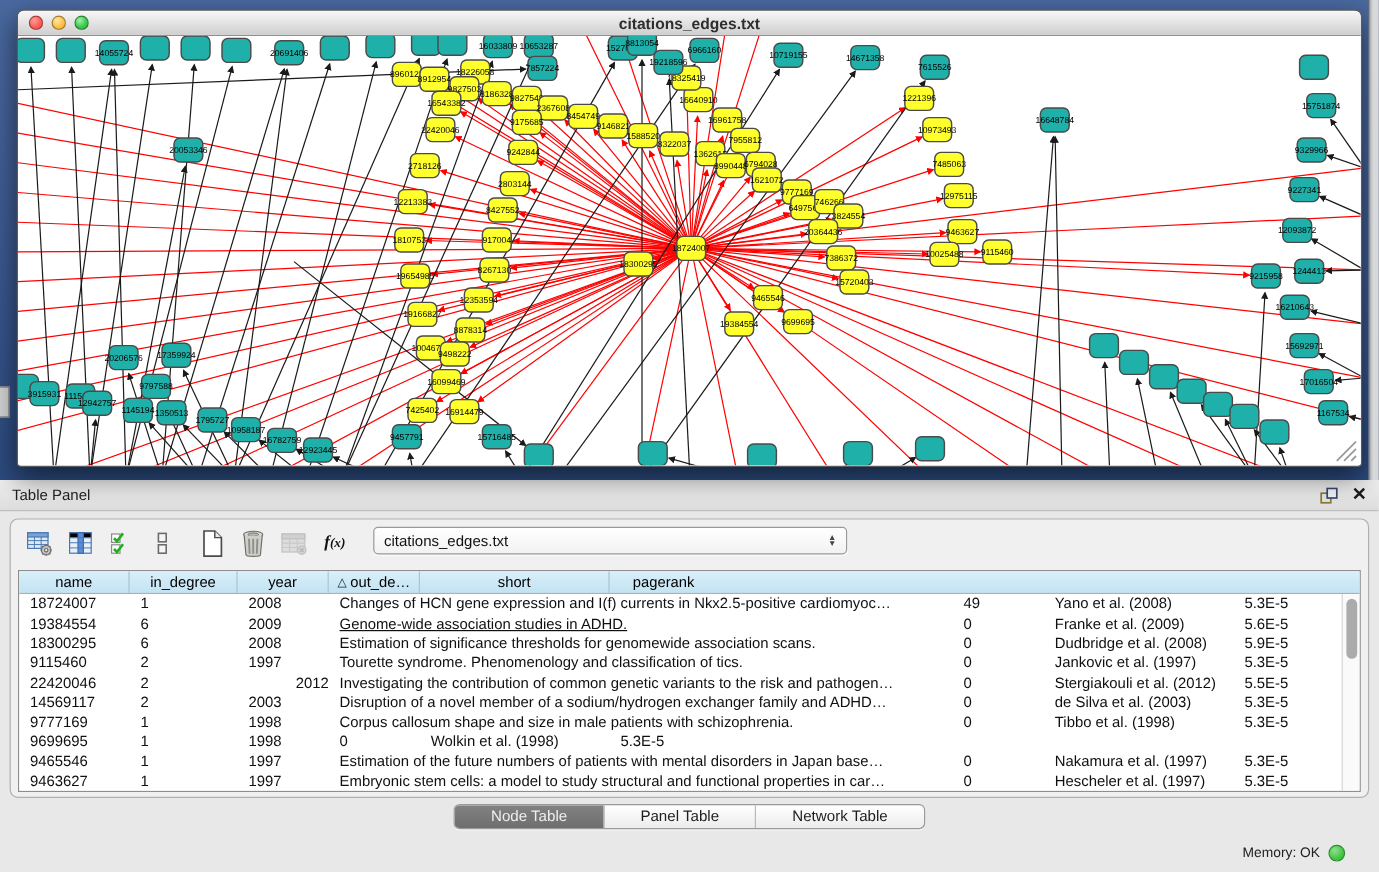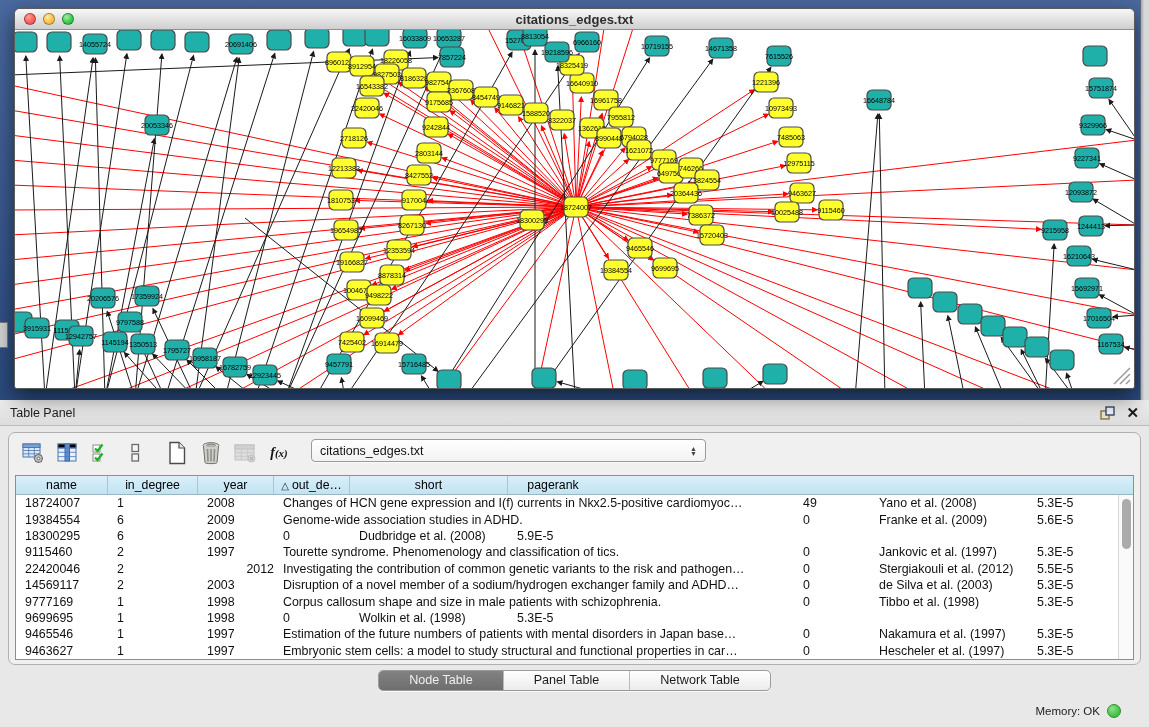--- a/index.html
+++ b/index.html
@@ -825,29 +825,30 @@
             <div class="c" style="width: 76px; flex: 0 0 76px;">2008</div>
             <div class="c" style="flex: 1 1 0%;">Changes of HCN gene expression and I(f) currents in Nkx2.5-positive cardiomyoc…</div>
             <div class="c" style="width: 76px; flex: 0 0 76px;">49</div>
             <div class="c" style="width: 158px; flex: 0 0 158px;">Yano et al. (2008)</div>
             <div class="c" style="width: 90px; flex: 0 0 90px;">5.3E-5</div>
           </div>
           <div class="gr">
             <div class="c" style="width: 92px; flex: 0 0 92px;">19384554</div>
             <div class="c" style="width: 90px; flex: 0 0 90px;">6</div>
             <div class="c" style="width: 76px; flex: 0 0 76px;">2009</div>
-            <div class="c" style="flex: 1 1 0%;">Genome-wide association studies in ADHD.</div>
+            <div class="c" style="flex: 1 1 0%; text-decoration: underline;">Genome-wide association studies in ADHD.</div>
             <div class="c" style="width: 76px; flex: 0 0 76px;">0</div>
             <div class="c" style="width: 158px; flex: 0 0 158px;">Franke et al. (2009)</div>
             <div class="c" style="width: 90px; flex: 0 0 90px;">5.6E-5</div>
           </div>
           <div class="gr">
             <div class="c" style="width: 92px; flex: 0 0 92px;">18300295</div>
             <div class="c" style="width: 90px; flex: 0 0 90px;">6</div>
             <div class="c" style="width: 76px; flex: 0 0 76px;">2008</div>
+            <div class="c" style="flex: 1 1 0%;">Estimation of significance thresholds for genomewide association scans.</div>
             <div class="c" style="width: 76px; flex: 0 0 76px;">0</div>
             <div class="c" style="width: 158px; flex: 0 0 158px;">Dudbridge et al. (2008)</div>
             <div class="c" style="width: 90px; flex: 0 0 90px;">5.9E-5</div>
           </div>
           <div class="gr">
             <div class="c" style="width: 92px; flex: 0 0 92px;">9115460</div>
             <div class="c" style="width: 90px; flex: 0 0 90px;">2</div>
             <div class="c" style="width: 76px; flex: 0 0 76px;">1997</div>
             <div class="c" style="flex: 1 1 0%;">Tourette syndrome. Phenomenology and classification of tics.</div>
             <div class="c" style="width: 76px; flex: 0 0 76px;">0</div>

